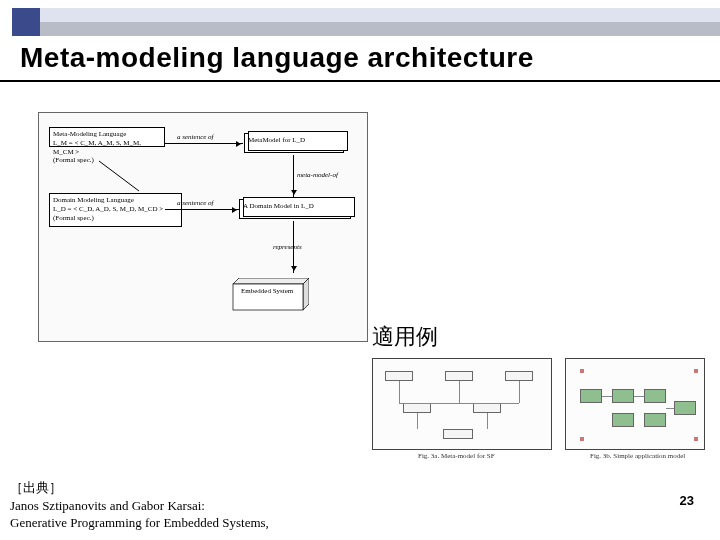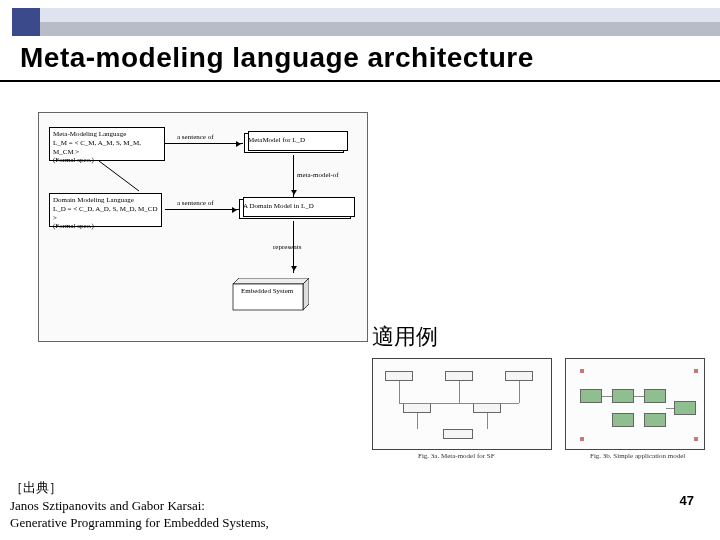--- a/index.html
+++ b/index.html
@@ -99,20 +99,21 @@
   .arrow-d::after {
     content: "";
     position: absolute;
     bottom: -1px; left: -3px;
     border: 3px solid transparent;
     border-top: 5px solid #000;
   }
   .arrow-label {
     position: absolute;
     font-size: 7px;
+    font-style: italic;
     font-family: "Times New Roman", serif;
     white-space: nowrap;
   }
   .example-label {
     position: absolute;
     top: 322px;
     left: 372px;
     font-size: 22px;
     font-family: "MS Mincho", "SimSun", serif;
     text-align: center;
@@ -154,34 +155,34 @@
 <body>
 
 <div class="accent-bar"></div>
 <div class="accent-bar-light"></div>
 <div class="gray-bar"></div>
 <h1 class="title">Meta-modeling language architecture</h1>
 <div class="underline"></div>
 
 <div class="diagram-main">
 
-  <div class="box" style="top:14px;left:10px;width:116px;height:34px;">
+  <div class="box" style="top:14px;left:10px;width:116px;height:20px;">
     <span style="white-space:pre-line;">Meta-Modeling Language
 L_M = &lt; C_M, A_M, S, M_M, M_CM &gt;
 (Formal spec.)</span>
   </div>
 
   <div class="box box-3d" style="top:20px;left:205px;width:100px;height:20px;z-index:2;">
     <span>MetaModel for L_D</span>
   </div>
 
   <div class="arrow-r" style="top:30px;left:126px;width:78px;"></div>
   <div class="arrow-label" style="top:20px;left:138px;">a sentence of</div>
 
-  <div class="box" style="top:80px;left:10px;width:113px;height:34px;">
+  <div class="box" style="top:80px;left:10px;width:133px;height:34px;">
     <span style="white-space:pre-line;">Domain Modeling Language
 L_D = &lt; C_D, A_D, S, M_D, M_CD &gt;
 (Formal spec.)</span>
   </div>
 
   <div class="box box-3d" style="top:86px;left:200px;width:112px;height:20px;z-index:2;">
     <span>A Domain Model in L_D</span>
   </div>
 
   <div class="arrow-r" style="top:96px;left:126px;width:74px;"></div>
@@ -242,13 +243,13 @@
   <div class="sketch-line" style="top:49px;left:100px;width:8px;height:1px;"></div>
 </div>
 <div class="thumb-caption" style="top:452px;left:590px;">Fig. 3b. Simple application model</div>
 
 <div class="citation">
   <div>［出典］</div>
   <div>Janos Sztipanovits and Gabor Karsai:</div>
   <div>Generative Programming for Embedded Systems,</div>
 </div>
 
-<div class="pagenum">47</div>
+<div class="pagenum">23</div>
 
 </body></html>

